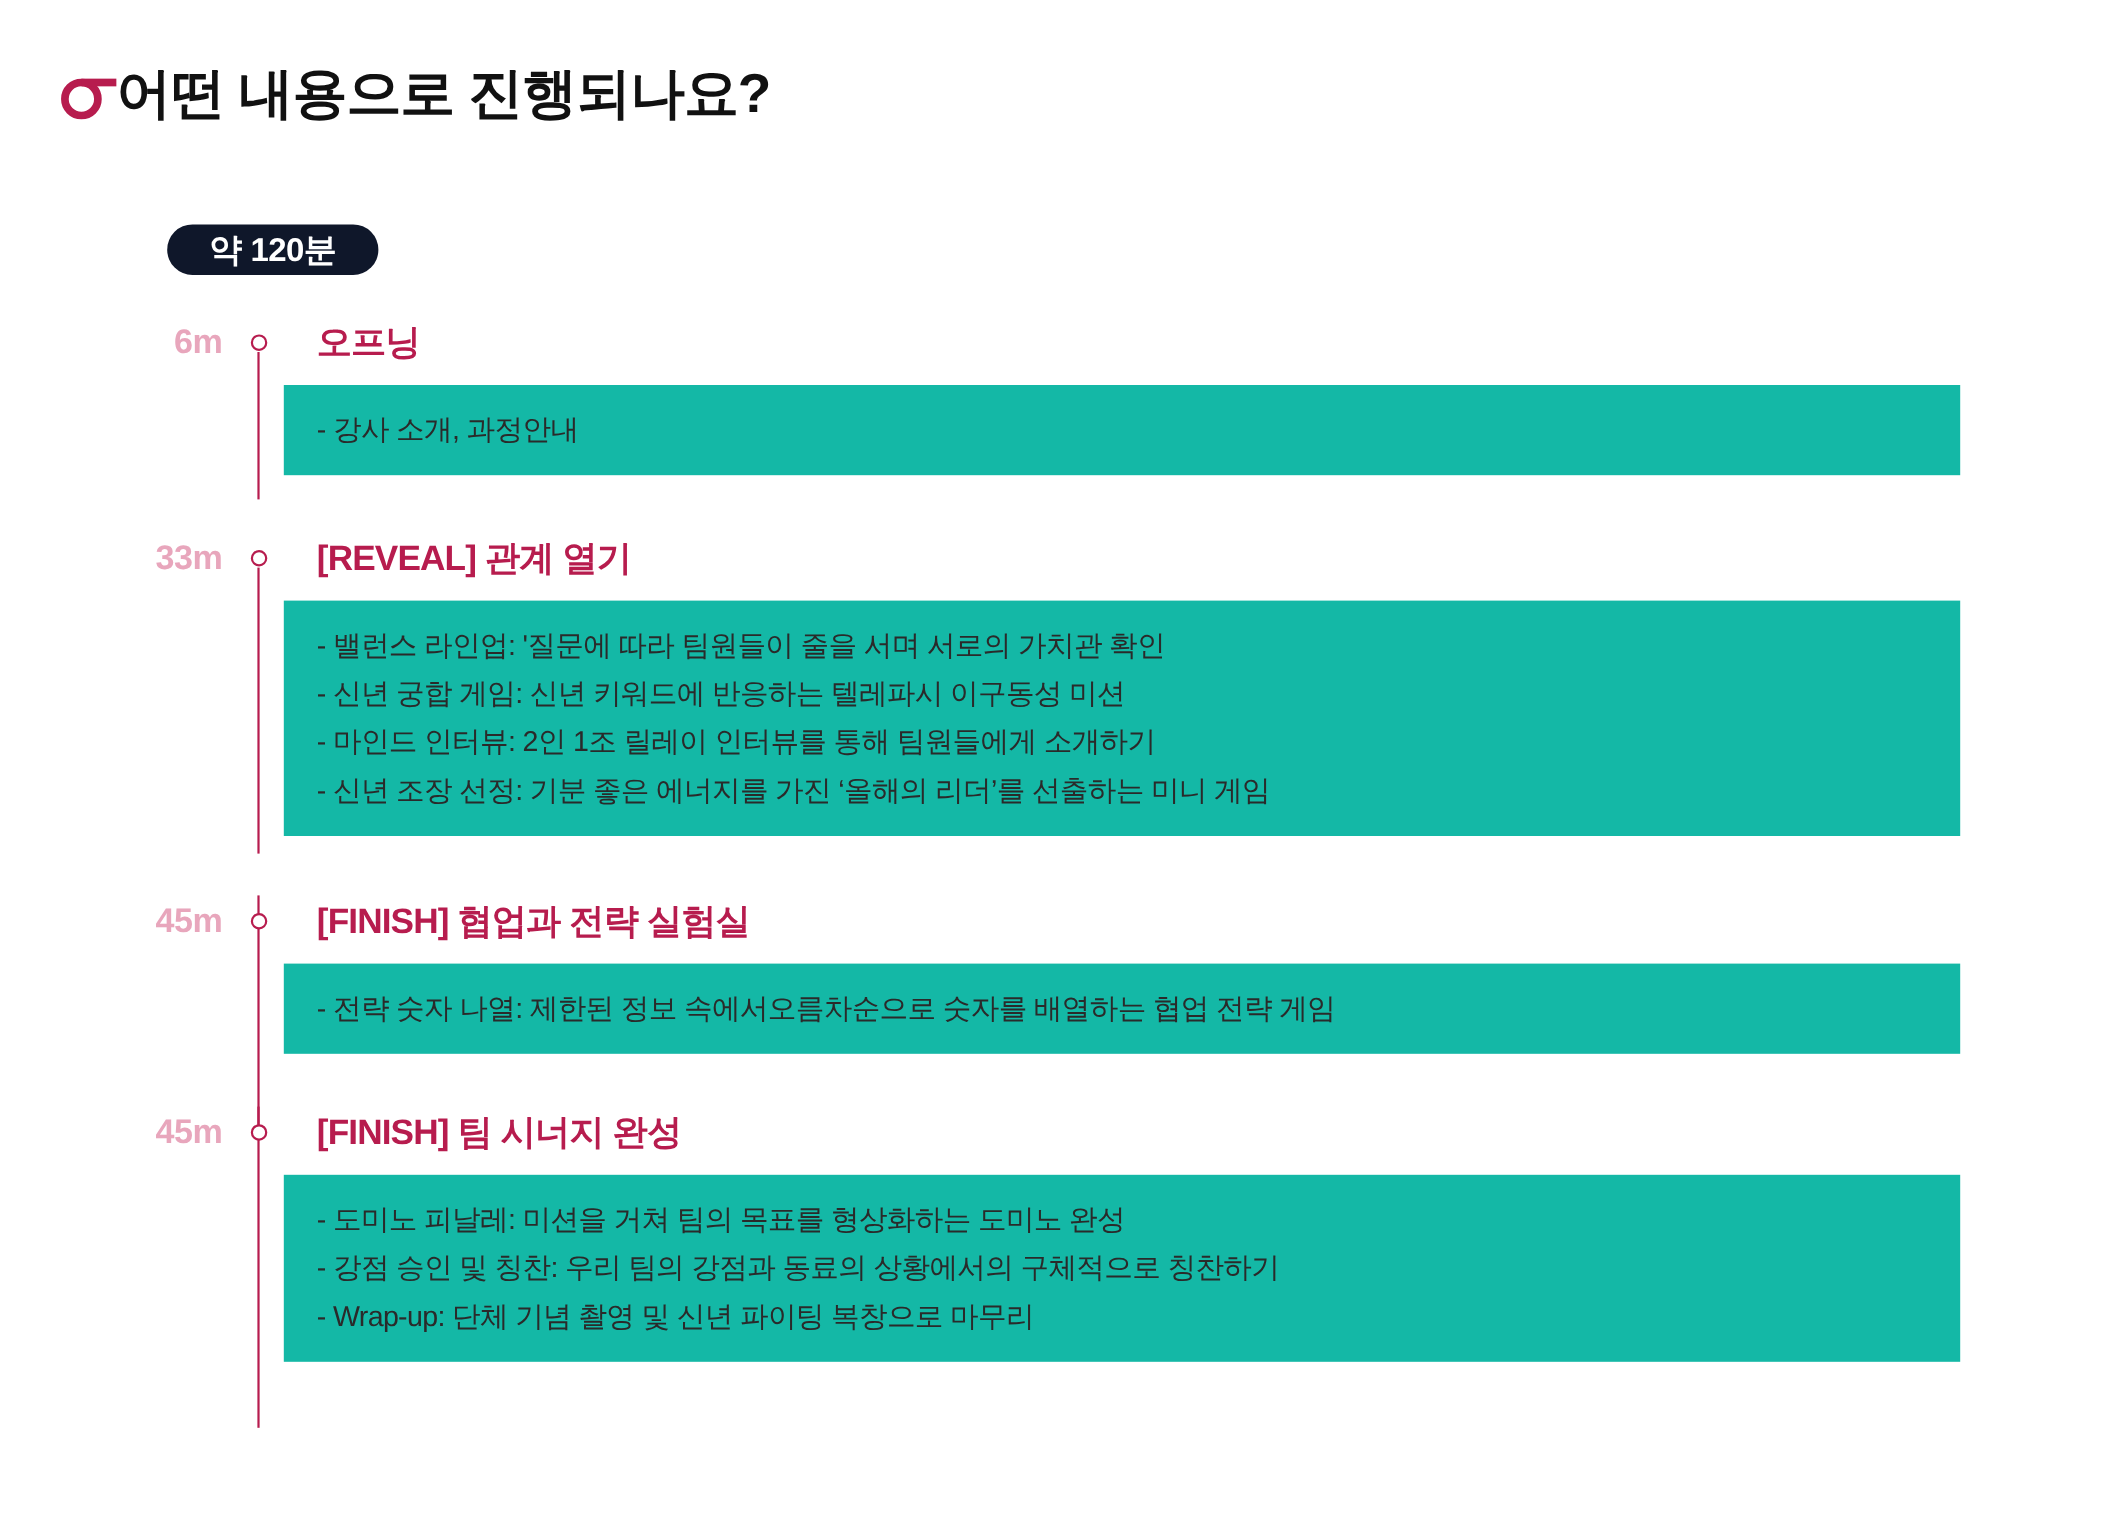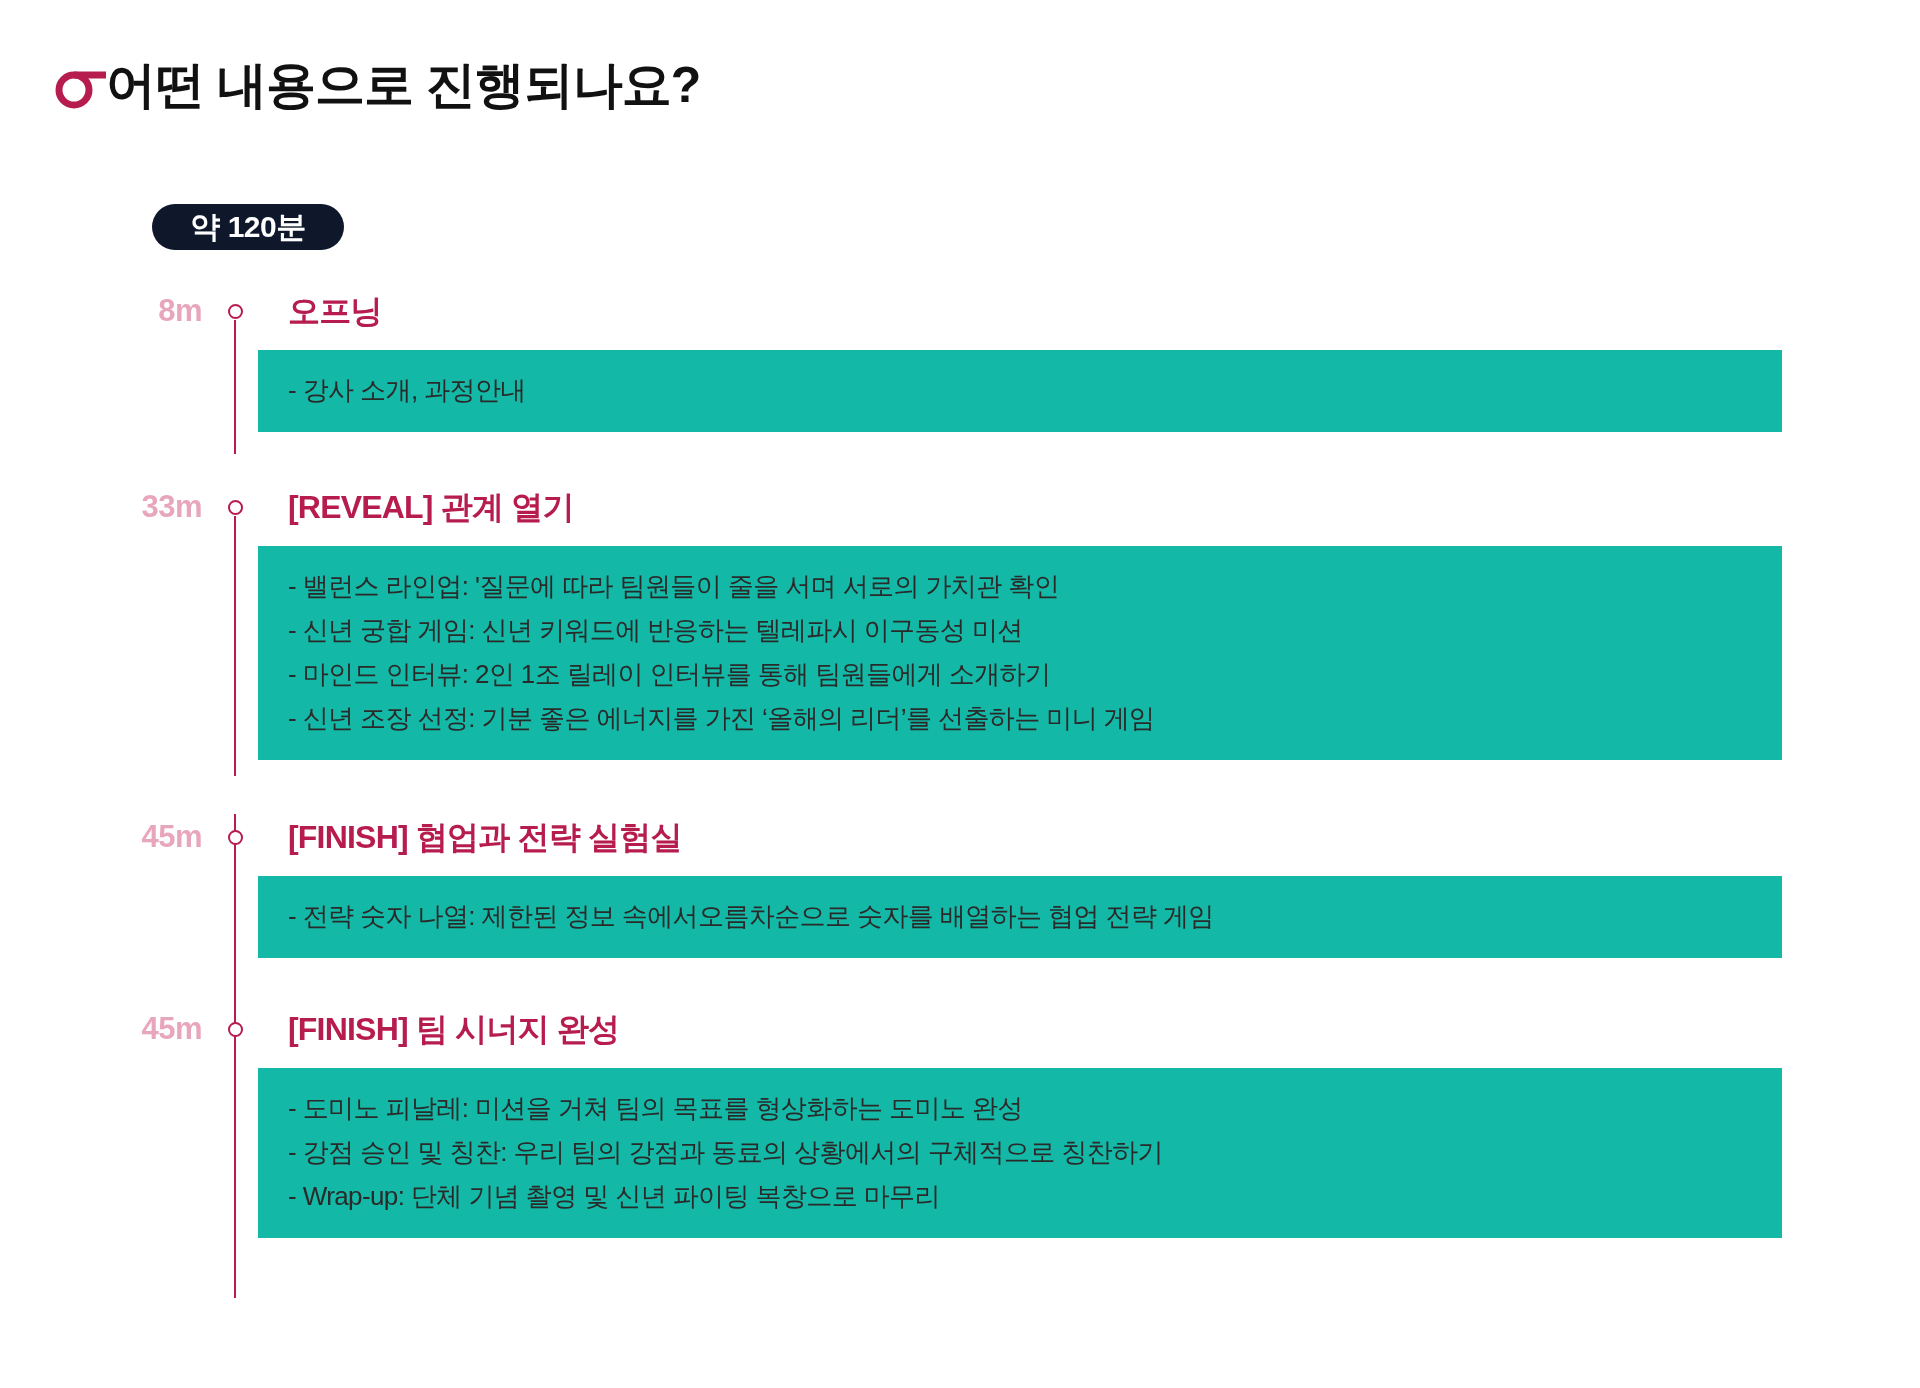--- a/index.html
+++ b/index.html
@@ -166,21 +166,21 @@
     <div class="page-title">어떤 내용으로 진행되나요?</div>
   </div>
 
   <div class="duration-badge">약 120분</div>
 
   <div class="timeline">
 
     <div class="tl-item">
       <div class="tl-rail" style="top:32px;height:134px;"></div>
       <div class="tl-head">
-        <div class="tl-time">8m</div>
+        <div class="tl-time">6m</div>
         <div class="tl-dot"></div>
         <div class="tl-heading">오프닝</div>
       </div>
       <div class="tl-body">
         <div class="tl-line">- 강사 소개, 과정안내</div>
       </div>
     </div>
     <div class="sp-0"></div>
 
     <div class="tl-item">

